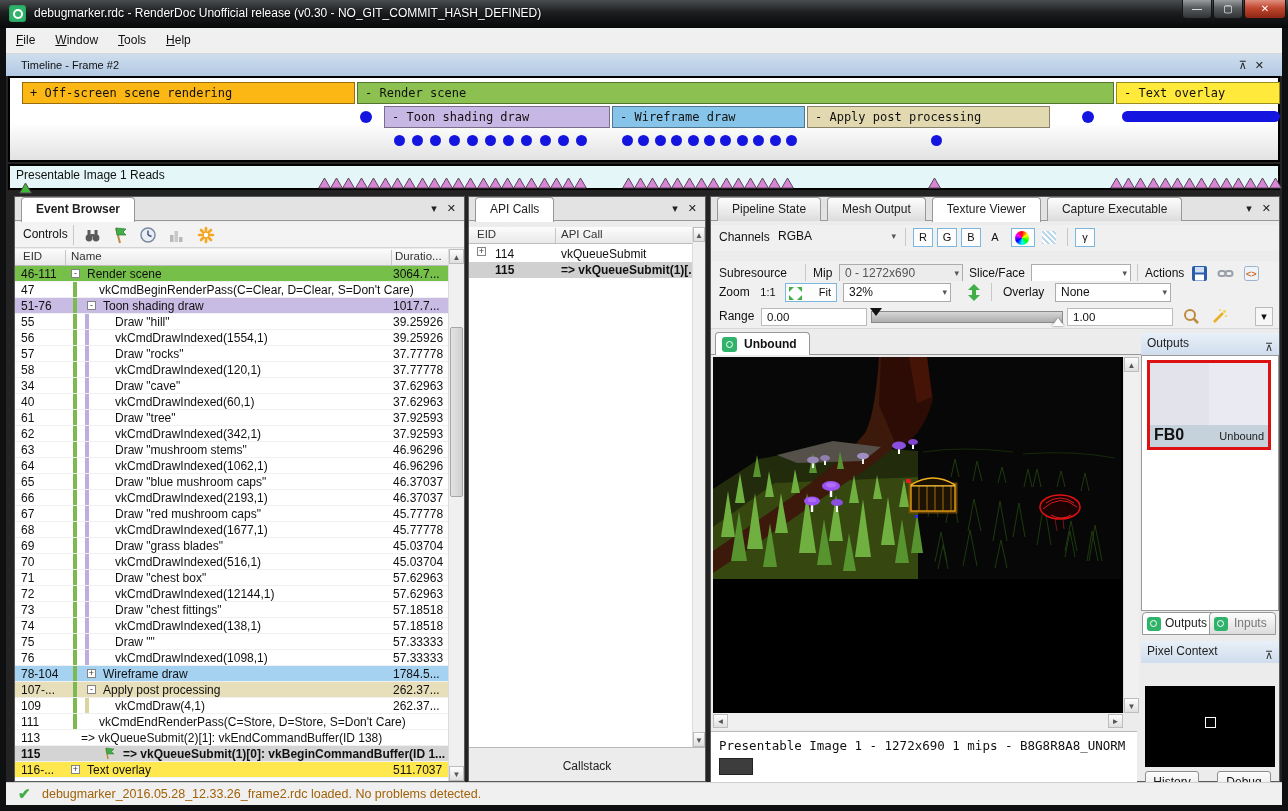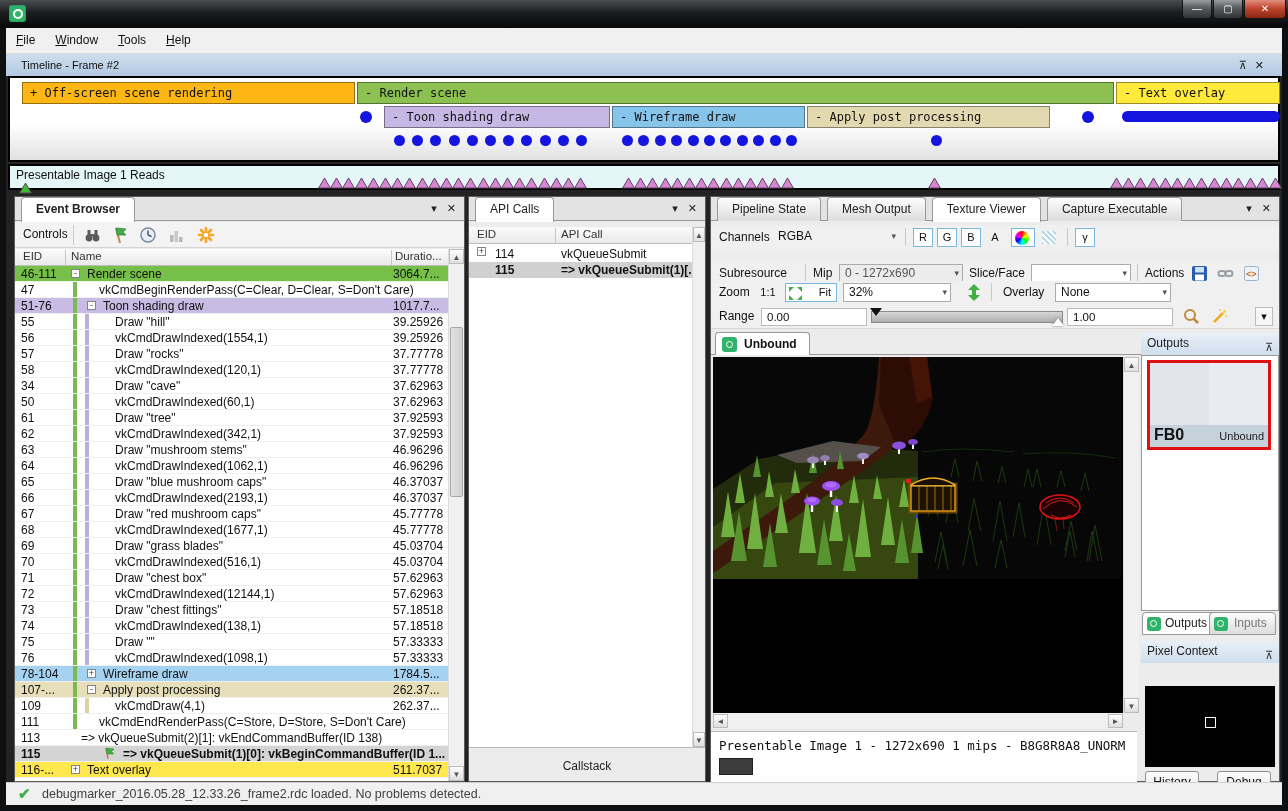--- a/index.html
+++ b/index.html
@@ -106,30 +106,31 @@
 .dtab{position:absolute;top:0;height:23px;border:1px solid #989898;border-radius:4px 4px 0 0;font-size:12px;line-height:21px;padding:0 8px 0 24px;color:#222;background:linear-gradient(#fdfdfd,#dcdcdc)}
 .dtab.active{background:#fff}
 .dtab .gico{position:absolute;left:4px;top:4px;width:14px;height:14px;border-radius:3px;background:#2fb36a}
 .dtab .gico:after{content:"";position:absolute;left:3px;top:3px;width:5px;height:5px;border:1.5px solid #fff;border-radius:50%}
 #px-black{position:absolute;left:4px;top:353px;width:130px;height:81px;background:#000}
 #px-square{position:absolute;left:60px;top:31px;width:11px;height:11px;border:1.5px solid #fff}
 .pbtn{position:absolute;top:438px;height:23px;border:1px solid #8e8e8e;border-radius:3px;background:linear-gradient(#fdfdfd,#e3e3e3);font-size:12px;text-align:center;line-height:21px;color:#111}
 
 #statusbar{position:absolute;left:6px;top:782px;width:1276px;height:23px;background:#f0f0f0;border-top:1px solid #cfcfcf}
 #status-check{position:absolute;left:12px;top:2px;color:#3fae49;font-size:15px;font-weight:bold}
-#status-text{position:absolute;left:36px;top:4px;font-size:12.5px;color:#404040}
+#status-text{position:absolute;left:36px;top:4px;font-size:12.5px;color:#a16207}
 svg{display:block}
 </style>
 </head>
 <body>
 
 <div id="app">
 
   <div id="titlebar">
     <div id="title-ico"></div>
+    <div id="title-text">debugmarker.rdc - RenderDoc Unofficial release (v0.30 - NO_GIT_COMMIT_HASH_DEFINED)</div>
     <div class="winbtn" id="btn-min">—</div>
     <div class="winbtn" id="btn-max">▢</div>
     <div class="winbtn" id="btn-close">✕</div>
   </div>
 
   <div id="client"></div>
 
   <div id="menubar"><span id="menu-items"><span class="menu-item">File</span><span class="menu-item">Window</span><span class="menu-item">Tools</span><span class="menu-item">Help</span></span></div>
 
   <div id="tl-header">
@@ -543,21 +544,21 @@
         <div class="erow" style="top: 112px;">
           <div class="guide" style="left: 58px; background: rgb(124, 185, 80);"></div>
           <div class="guide" style="left: 70px; background: rgb(188, 174, 222);"></div>
           <span class="eid">34</span>
           <span class="nm" style="left: 100px;">Draw "cave"</span>
           <span class="dur">37.62963</span>
         </div>
         <div class="erow" style="top: 128px;">
           <div class="guide" style="left: 58px; background: rgb(124, 185, 80);"></div>
           <div class="guide" style="left: 70px; background: rgb(188, 174, 222);"></div>
-          <span class="eid">50</span>
+          <span class="eid">40</span>
           <span class="nm" style="left: 100px;">vkCmdDrawIndexed(60,1)</span>
           <span class="dur">37.62963</span>
         </div>
         <div class="erow" style="top: 144px;">
           <div class="guide" style="left: 58px; background: rgb(124, 185, 80);"></div>
           <div class="guide" style="left: 70px; background: rgb(188, 174, 222);"></div>
           <span class="eid">61</span>
           <span class="nm" style="left: 100px;">Draw "tree"</span>
           <span class="dur">37.92593</span>
         </div>

